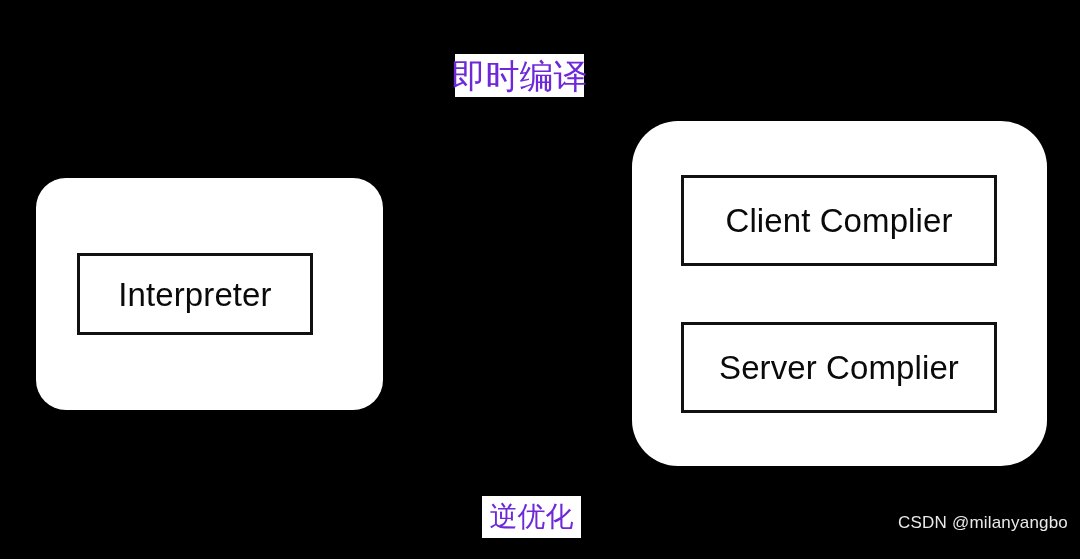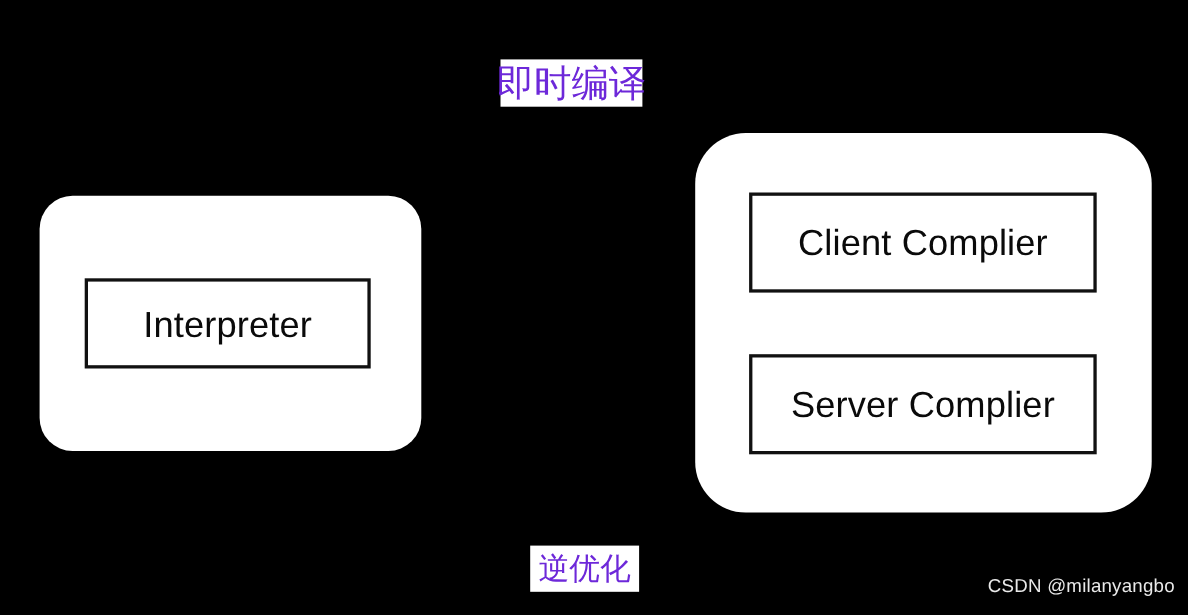--- a/index.html
+++ b/index.html
@@ -50,21 +50,21 @@
   .inner-box span {
     color: #0a0a0a;
     font-size: 33px;
     line-height: 1;
     letter-spacing: 0.1px;
     white-space: nowrap;
   }
   #box-interpreter {
     left: 77px;
     top: 253px;
-    width: 260px;
+    width: 236px;
     height: 82px;
   }
   #box-client {
     left: 681px;
     top: 175px;
     width: 316px;
     height: 91px;
   }
   #box-server {
     left: 681px;
@@ -98,21 +98,21 @@
     width: 99px;
     height: 42px;
     font-size: 28px;
     margin-top: 19px;
   }
 
   
   #watermark {
     position: absolute;
     right: 12px;
-    bottom: 16px;
+    bottom: 26px;
     color: #e9e9e9;
     font-size: 17px;
     letter-spacing: 0.2px;
     white-space: nowrap;
   }
 </style>
 </head>
 <body>
 
 <div id="canvas">

